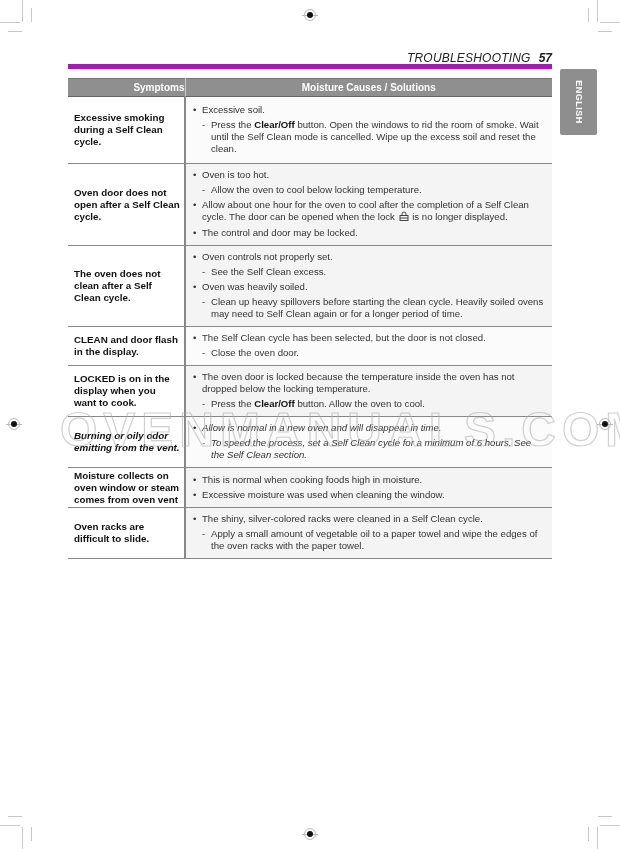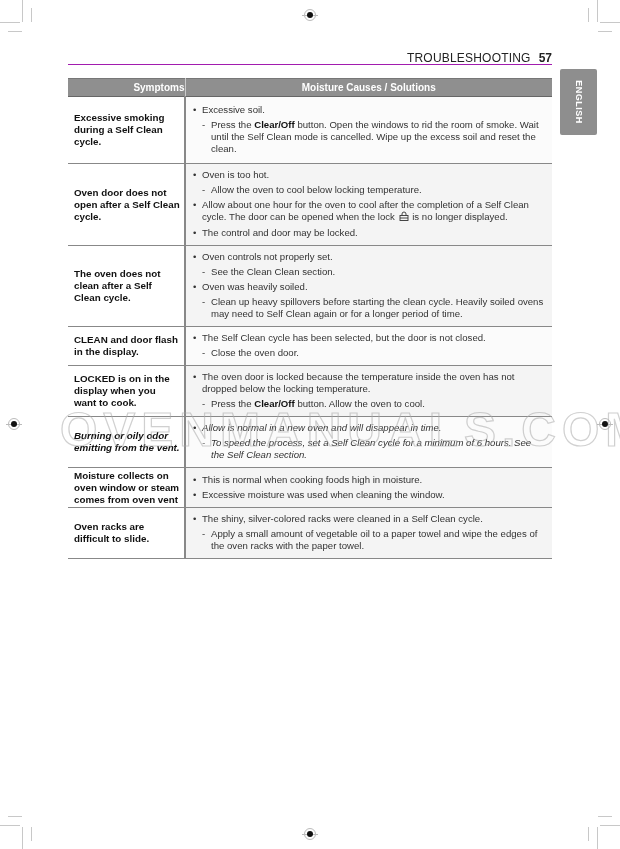--- a/index.html
+++ b/index.html
@@ -9,21 +9,21 @@
   
   .crop { position: absolute; background: #c8c8c8; }
   .reg { position: absolute; width: 12px; height: 12px; border-radius: 50%;
          border: 1px solid #bbb; box-sizing: border-box; }
   .reg::after { content: ""; position: absolute; left: 2px; top: 2px; width: 6px; height: 6px;
                 border-radius: 50%; background: #111; }
   .reg::before { content: ""; position: absolute; left: -3px; top: 5px; width: 16px; height: 1px; background: #bbb; }
 
   
   .page-header { position: absolute; top: 48px; left: 68px; width: 484px; height: 16px;
-                 border-bottom: 1px solid #a21caf; text-align: right; }
+                 border-bottom: 5px solid #a21caf; text-align: right; font-style: italic; }
   .page-header .section { font-size: 12px; letter-spacing: 0.2px; color: #222; }
   .page-header .pnum { font-size: 12px; font-weight: bold; margin-left: 8px; color: #222; }
 
   .lang-tab { position: absolute; top: 69px; left: 560px; width: 37px; height: 66px;
               background: #8e8e8e; border-radius: 2px; }
   .lang-tab span { position: absolute; left: 50%; top: 50%; transform: translate(-50%, -50%) rotate(90deg);
                    color: #fff; font-weight: bold; font-size: 9px; letter-spacing: 0.5px; white-space: nowrap; }
 
   
   table.ts { position: absolute; top: 78px; left: 68px; width: 484px; border-collapse: collapse;
@@ -104,21 +104,21 @@
                 <rect x="1" y="4.5" width="8" height="5" fill="none" stroke="#333" stroke-width="0.9"></rect>
                 <line x1="1" y1="7" x2="9" y2="7" stroke="#333" stroke-width="0.9"></line>
               </svg></span><span> is no longer displayed.</span></div>
           <div class="line"><span class="mk">•</span><span>The control and door may be locked.</span></div>
         </td>
       </tr>
       <tr style="height: 79px;">
         <td class="sym">The oven does not clean after a Self Clean cycle.</td>
         <td class="sol">
           <div class="line"><span class="mk">•</span><span>Oven controls not properly set.</span></div>
-          <div class="line sub"><span class="mk">-</span><span>See the Clean Clean section.</span></div>
+          <div class="line sub"><span class="mk">-</span><span>See the Self Clean excess.</span></div>
           <div class="line"><span class="mk">•</span><span>Oven was heavily soiled.</span></div>
           <div class="line sub"><span class="mk">-</span><span>Clean up heavy spillovers before starting the clean cycle. Heavily soiled ovens may need to Self Clean again or for a longer period of time.</span></div>
         </td>
       </tr>
       <tr class="white" style="height: 32px;">
         <td class="sym">CLEAN and door flash in the display.</td>
         <td class="sol">
           <div class="line"><span class="mk">•</span><span>The Self Clean cycle has been selected, but the door is not closed.</span></div>
           <div class="line sub"><span class="mk">-</span><span>Close the oven door.</span></div>
         </td>

